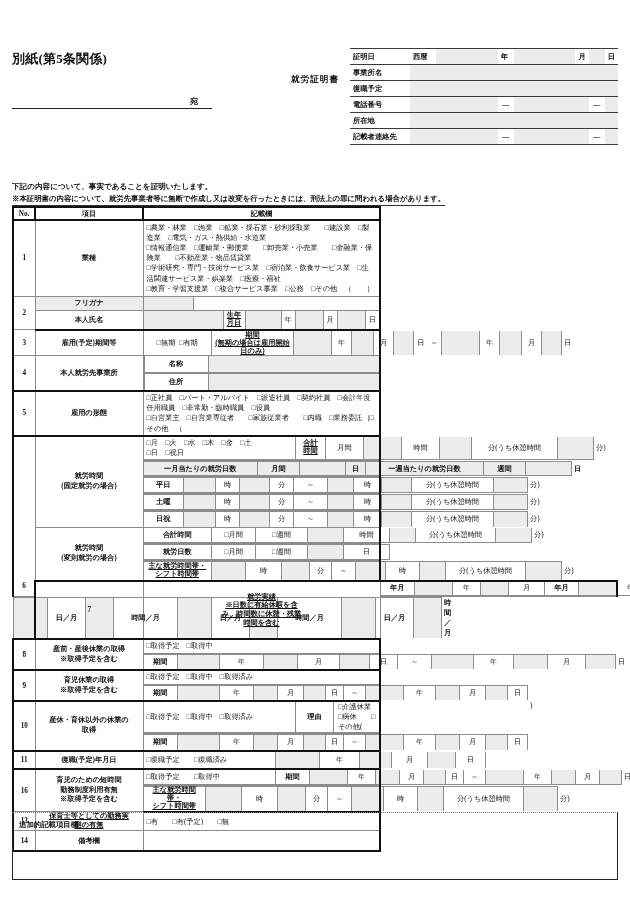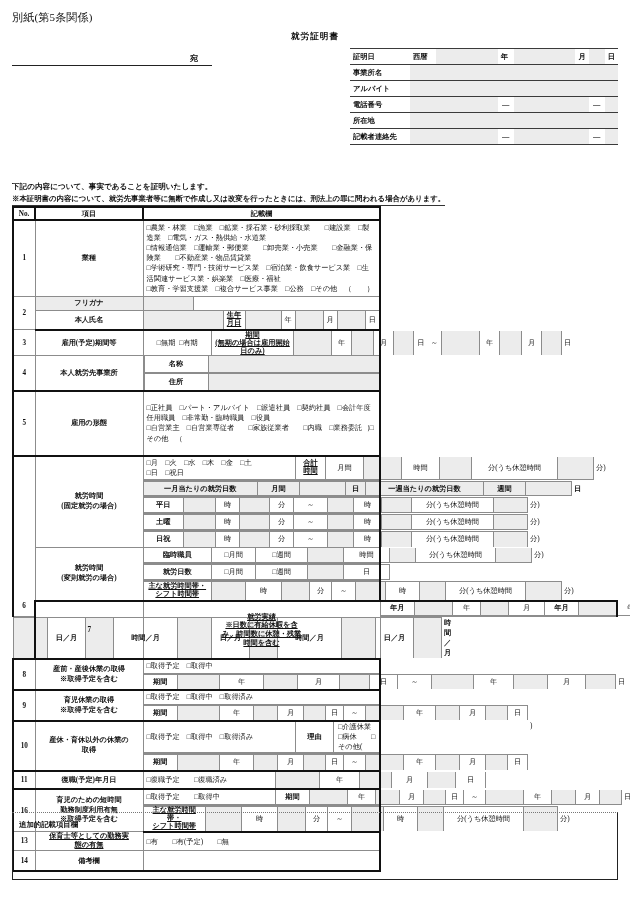--- a/index.html
+++ b/index.html
@@ -8,21 +8,21 @@
     width: 630px; height: 902px;
     background: #ffffff;
     font-family: "Liberation Serif", "DejaVu Serif", serif;
     color: #111;
     font-size: 7.2px;
     overflow: hidden;
   }
   .page { position: relative; width:630px; height:902px; padding: 10px 12px; }
 
   
-  .doc-id { font-size: 11px; font-weight: normal; letter-spacing:.2px; }
+  .doc-id { font-size: 13px; font-weight: bold; letter-spacing:.2px;margin-top:40px; }
   .doc-title { text-align:center; font-size: 8.6px; font-weight: bold; margin-top: 6px; letter-spacing: 1px; }
   .addressee { margin-top: 10px; width: 200px; border-bottom: 1px solid #222; text-align: right; padding-bottom: 1px; font-size:8px; font-weight:bold;}
   .addressee span { padding-right: 14px; }
 
   .biz-box { position:absolute; right: 12px; top: 48px; width: 268px; }
   table { border-collapse: collapse; }
   .biz-box table { width: 100%; }
   .biz-box td { border-bottom: 1px solid #3a3a3a; height: 16px; font-size:7.3px; font-weight:bold; padding:0 3px; }
   .biz-box tr:first-child td { border-top: 1px solid #3a3a3a; }
   .lbl { width: 60px; background:#fff; }
@@ -83,21 +83,21 @@
         <td class="fill"></td>
         <td class="unit">月</td>
         <td class="fill"></td>
         <td class="unit">日</td>
       </tr>
       <tr>
         <td class="lbl">事業所名</td>
         <td class="fill" colspan="7"></td>
       </tr>
       <tr>
-        <td class="lbl">アルバイト</td>
+        <td class="lbl">復職予定</td>
         <td class="fill" colspan="7"></td>
       </tr>
       <tr>
         <td class="lbl">電話番号</td>
         <td class="fill" colspan="2"></td>
         <td class="dash">―</td>
         <td class="fill" colspan="2"></td>
         <td class="dash">―</td>
         <td class="fill"></td>
       </tr>
@@ -243,21 +243,21 @@
           </tr>
                 </tbody>
               </table>
         </td>
       </tr>
 
       <tr>
         <td class="c bold bl bt" style="height:24px">5</td>
         <td class="c bold bt">雇用の形態</td>
         <td class="l lead br bt pad0">
-          <div style="padding:11px 3px">
+          <div style="padding:1px 3px">
             <div>□正社員　□パート・アルバイト　□派遣社員　□契約社員　□会計年度任用職員　□非常勤・臨時職員　□役員</div>
             <div style="position:relative">
               <span>□自営業主　□自営業専従者　　□家族従業者　　□内職　□業務委託　□その他　（</span>
               <span style="position:absolute;right:2px;top:0">）</span>
             </div>
           </div>
         </td>
       </tr>
 
       <tr>
@@ -372,21 +372,21 @@
       </tr>
 
       <tr>
         <td class="c bold" rowspan="3">
           <div style="line-height:1.35">就労時間<br>(変則就労の場合)</div>
         </td>
         <td class="pad0 br">
           <table class="inner">
                 <tbody>
                   <tr>
-            <td class="c bold nbl nbt" style="width:68px;height:15px">臨時職員</td>
+            <td class="c bold nbl nbt" style="width:68px;height:15px">合計時間</td>
             <td class="c nbt" style="width:44px">□月間</td>
             <td class="c nbt" style="width:52px">□週間</td>
             <td class="g nbt" style="width:36px"></td>
             <td class="c nbt" style="width:46px">時間</td>
             <td class="g nbt" style="width:26px"></td>
             <td class="c nbt" style="width:80px">分(うち休憩時間</td>
             <td class="g nbt" style="width:36px"></td>
             <td class="c nbt nbr">分)</td>
           </tr>
                 </tbody>

